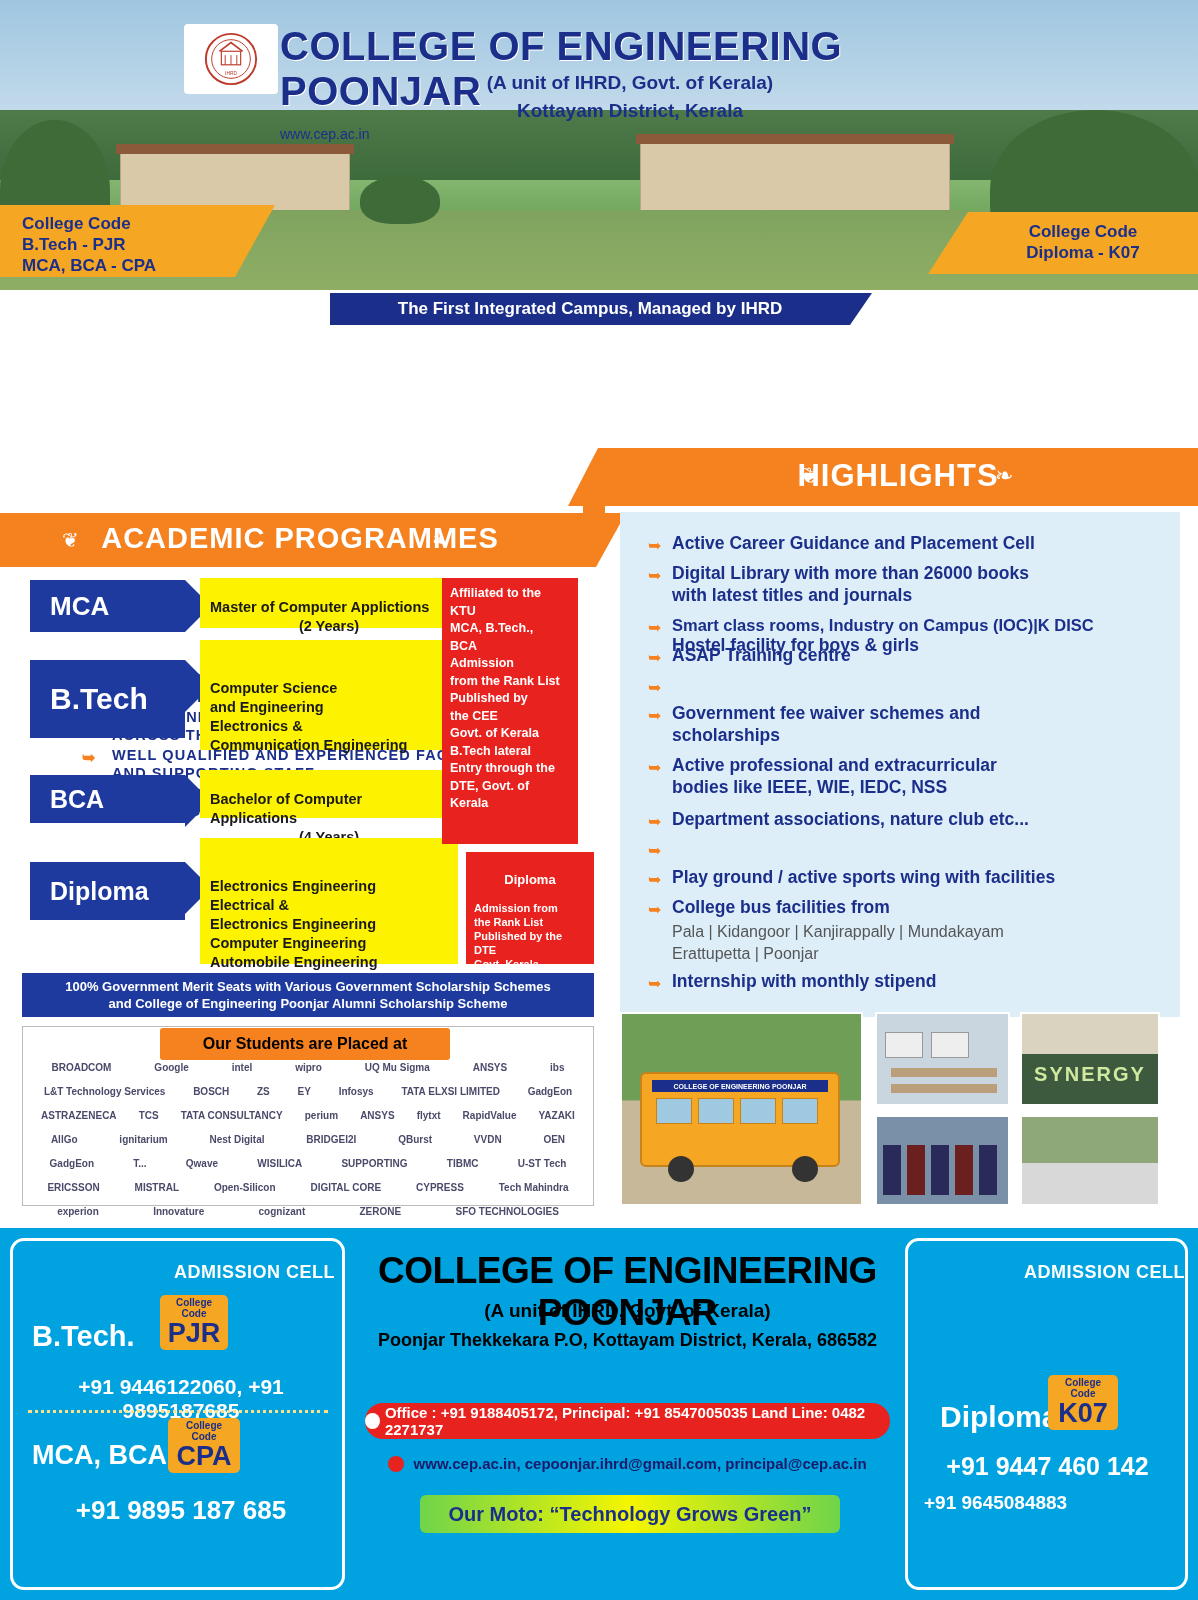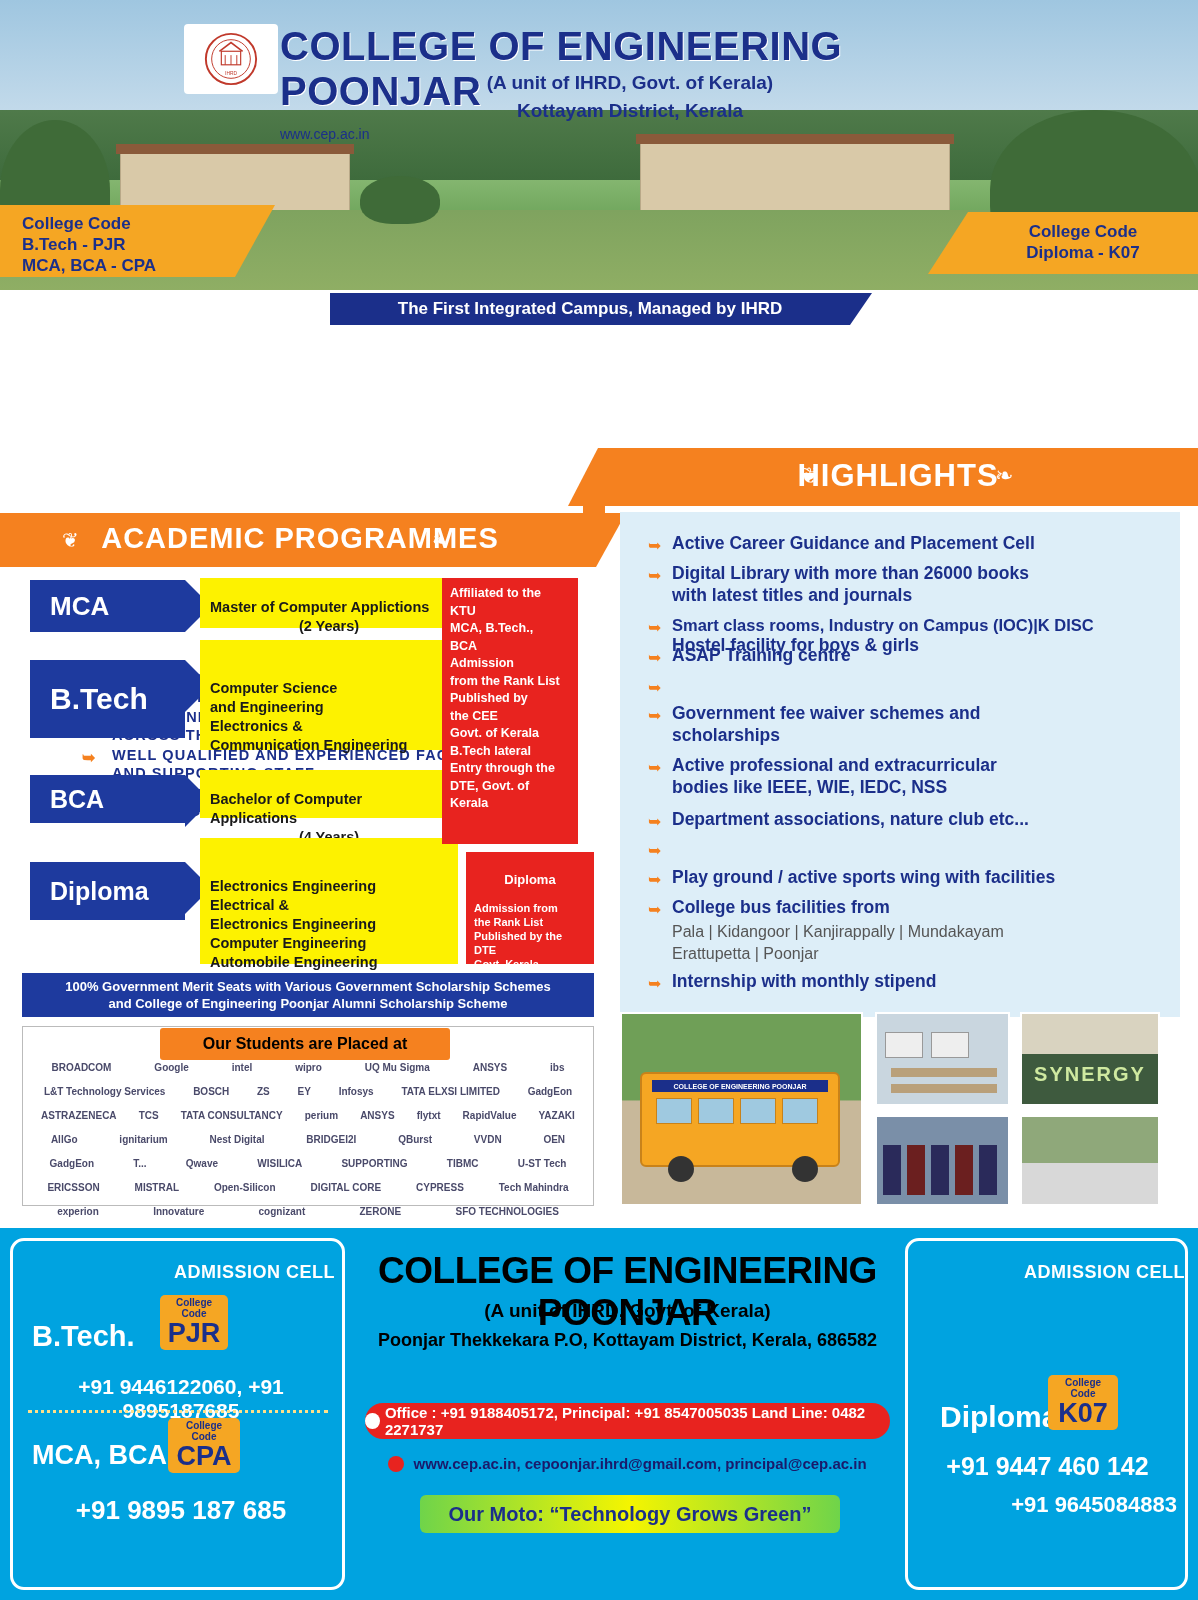--- a/index.html
+++ b/index.html
@@ -557,15 +557,15 @@
   <div class="f-moto">Our Moto: “Technology Grows Green”</div>
 
   <div class="foot-card fc-right"></div>
   <div class="adm-title" style="left:910px;top:1262px;width:275px;">ADMISSION CELL</div>
   <div class="btech-lbl" style="left:940px;top:1400px;font-size:30px;">Diploma</div>
   <div class="code-chip" style="left:1048px;top:1375px;width:70px;">
     <span class="small">College Code</span>
     <span class="big">K07</span>
   </div>
   <div class="phone" style="left:910px;top:1452px;width:275px;text-align:center;font-size:25px;">+91 9447 460 142</div>
-  <div class="phone" style="left:902px;top:1492px;width:275px;text-align:right;font-size:22px;">+91 9645084883</div>
+  <div class="phone" style="left:924px;top:1492px;width:275px;text-align:left;font-size:19px;">+91 9645084883</div>
 
 </div>
 
 </body></html>

